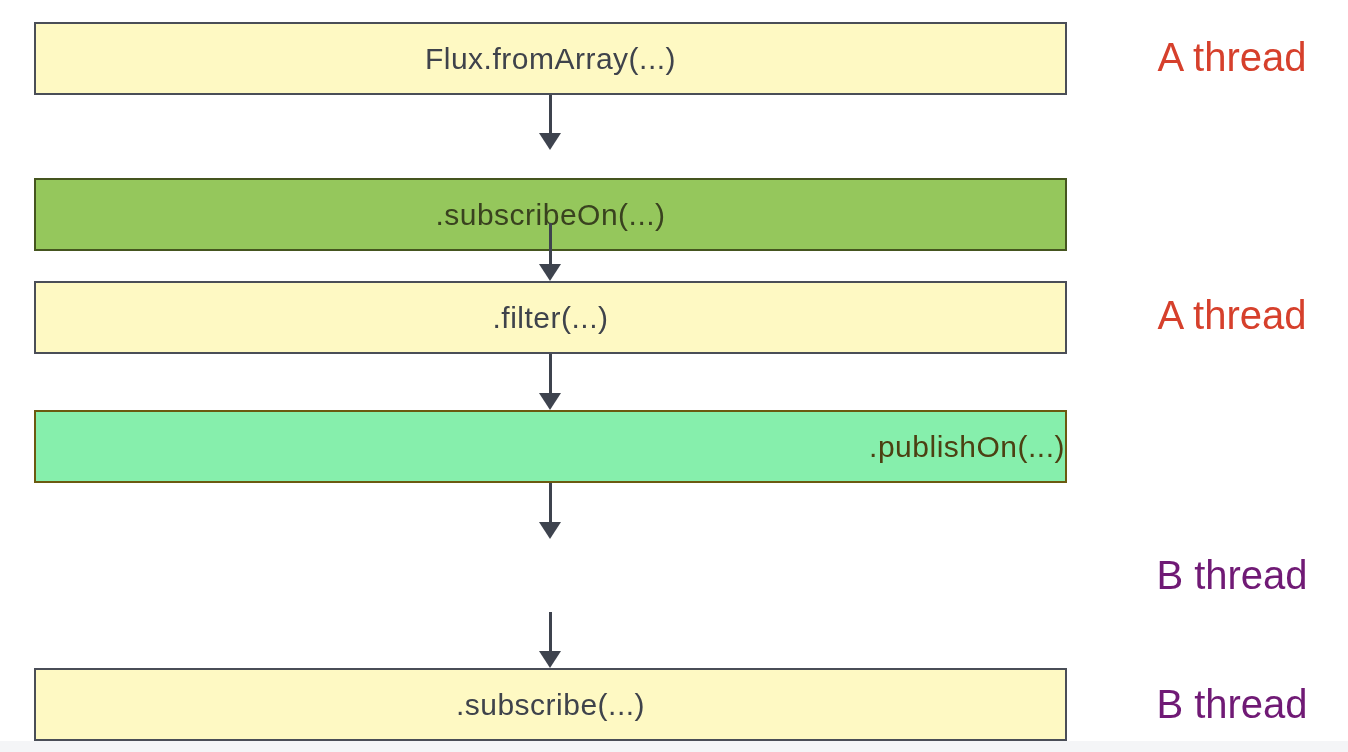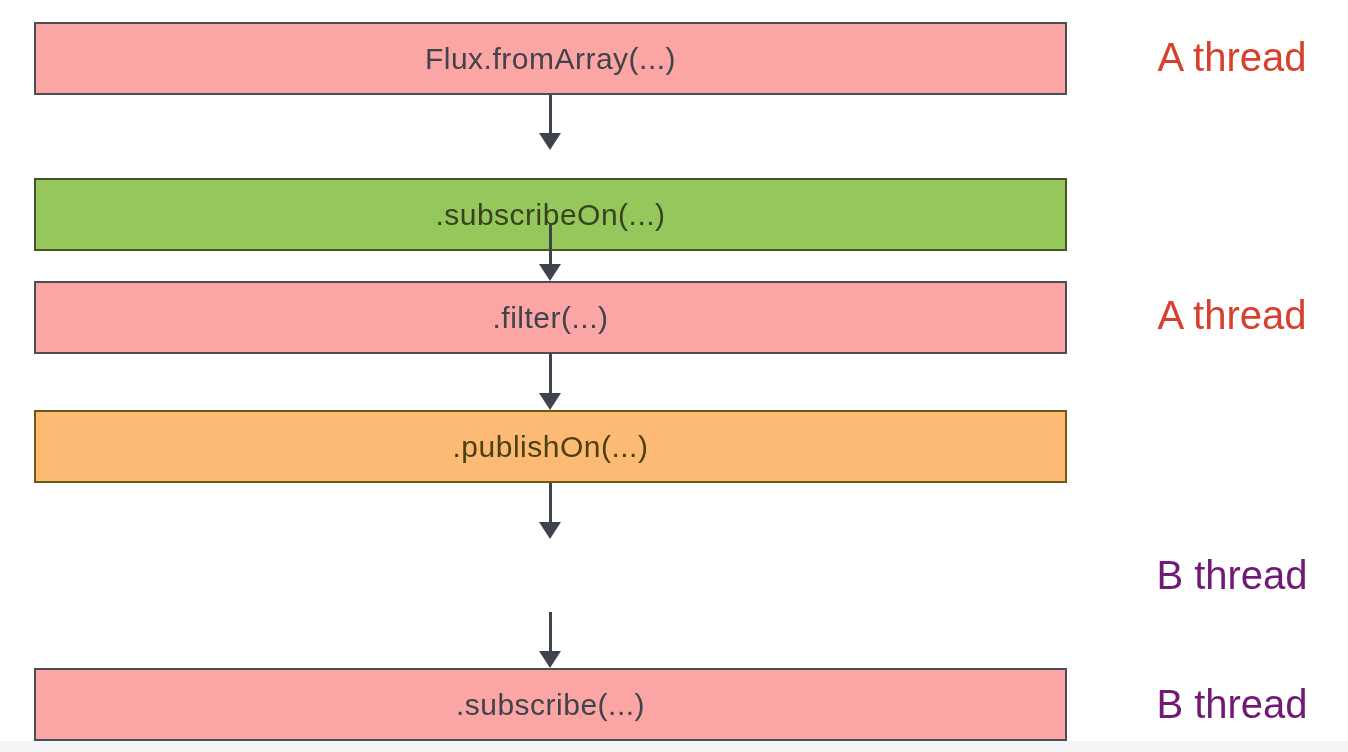--- a/index.html
+++ b/index.html
@@ -26,31 +26,31 @@
     height: 11px;
     background: #f4f5f7;
   }
 
   .node {
     position: absolute;
     left: 34px;
     width: 1033px;
     height: 73px;
     border: 2px solid #4a4e57;
-    background: #fca5a5;
+    background: #fef9c3;
     display: flex;
     align-items: center;
     justify-content: center;
     font-size: 30px;
     color: #3f434b;
     letter-spacing: 0.5px;
   }
 
   .node.green  { background: #95c75c; border-color: #45551f; color: #39421f; }
-  .node.yellow { background: #fdba74; border-color: #6b5a10; color: #4c4012; }
+  .node.yellow { background: #86efac; border-color: #6b5a10; color: #4c4012; justify-content: flex-end; }
 
   .node-1 { top: 22px; }
   .node-2 { top: 150px; margin-top: 28px; }
   .node-3 { top: 281px; }
   .node-4 { top: 410px; }
   .node-5 { top: 539px; }
   .node-6 { top: 668px; }
 
   .arrow {
     position: absolute;

